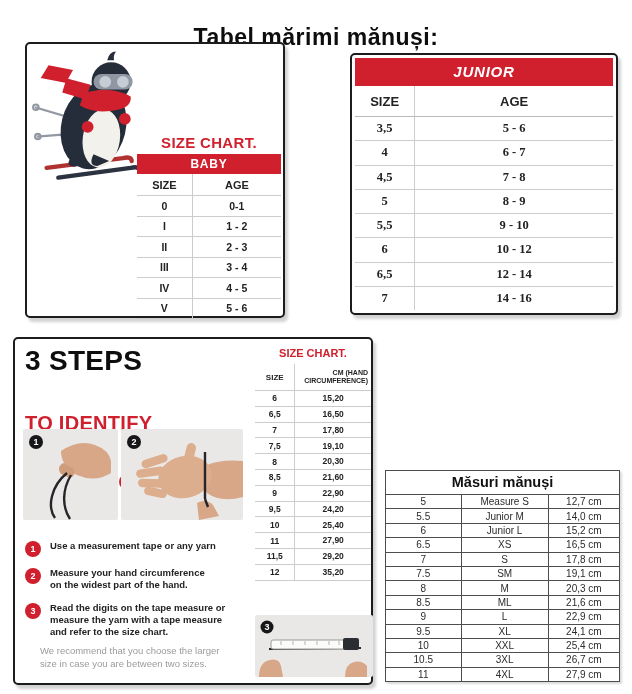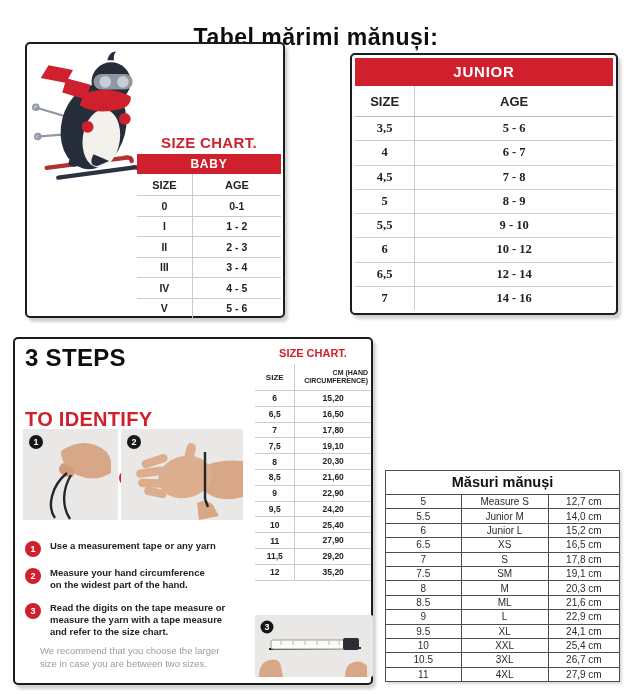--- a/index.html
+++ b/index.html
@@ -34,31 +34,31 @@
   }
   .baby-table .red-bar{height:20px;line-height:20px;font-size:12px;}
   .mini-head,.mini-row{display:flex;align-items:stretch;border-bottom:1px solid #ccc;}
   .baby-table .mini-head{height:21px;font-size:11px;font-weight:bold;}
   .baby-table .mini-row{height:19.5px;font-size:10.5px;font-weight:bold;}
   .c-size{width:38%;border-right:1px solid #ccc;display:flex;align-items:center;justify-content:center;}
   .c-age{flex:1;display:flex;align-items:center;justify-content:center;}
   
   .panel-junior{left:350px;top:53px;width:268px;height:262px;box-sizing:border-box;
     padding:3px;display:flex;flex-direction:column;}
-  .junior-bar{height:28px;line-height:28px;font-size:15px;}
+  .junior-bar{height:28px;line-height:28px;font-size:15px;font-style:italic;}
   .junior-head{height:30px;font-size:13px;font-weight:bold;display:flex;align-items:stretch;border-bottom:1px solid #b9b9b9;}
   .j-body{flex:1;display:flex;flex-direction:column;font-family:Liberation Serif, serif;}
   .j-row{flex:1;display:flex;align-items:stretch;border-bottom:1px solid #ccc;font-size:12.5px;font-weight:bold;}
   .j-body .j-row:last-child{border-bottom:none;}
   .j-size{width:23%;border-right:1px solid #ccc;display:flex;align-items:center;justify-content:center;}
   .j-age{flex:1;display:flex;align-items:center;justify-content:center;}
   
   .panel-steps{left:13px;top:337px;width:356px;height:344px;}
   .steps-heading{position:absolute;left:10px;top:7px;line-height:1.04;}
-  .h-black{font-size:24px;font-weight:bold;color:#0e0e0e;letter-spacing:.3px;}
+  .h-black{font-size:28px;font-weight:bold;color:#0e0e0e;letter-spacing:.3px;}
   .h-red{font-size:20px;font-weight:bold;color:var(--accent-red);letter-spacing:.3px;margin-top:38px;}
   .photo{position:absolute;border-radius:2px;overflow:hidden;}
   .photo svg{display:block;width:100%;height:100%;}
   .photo-1{left:8px;top:90px;width:95px;height:91px;}
   .photo-2{left:106px;top:90px;width:122px;height:91px;}
   .photo-3{left:240px;top:276px;width:118px;height:62px;}
   .steps-list{position:absolute;left:10px;top:201px;width:222px;}
   .step{display:flex;gap:9px;margin-bottom:10px;}
   .step-badge{
     flex:0 0 16px;width:16px;height:16px;border-radius:50%;background:var(--accent-red);

